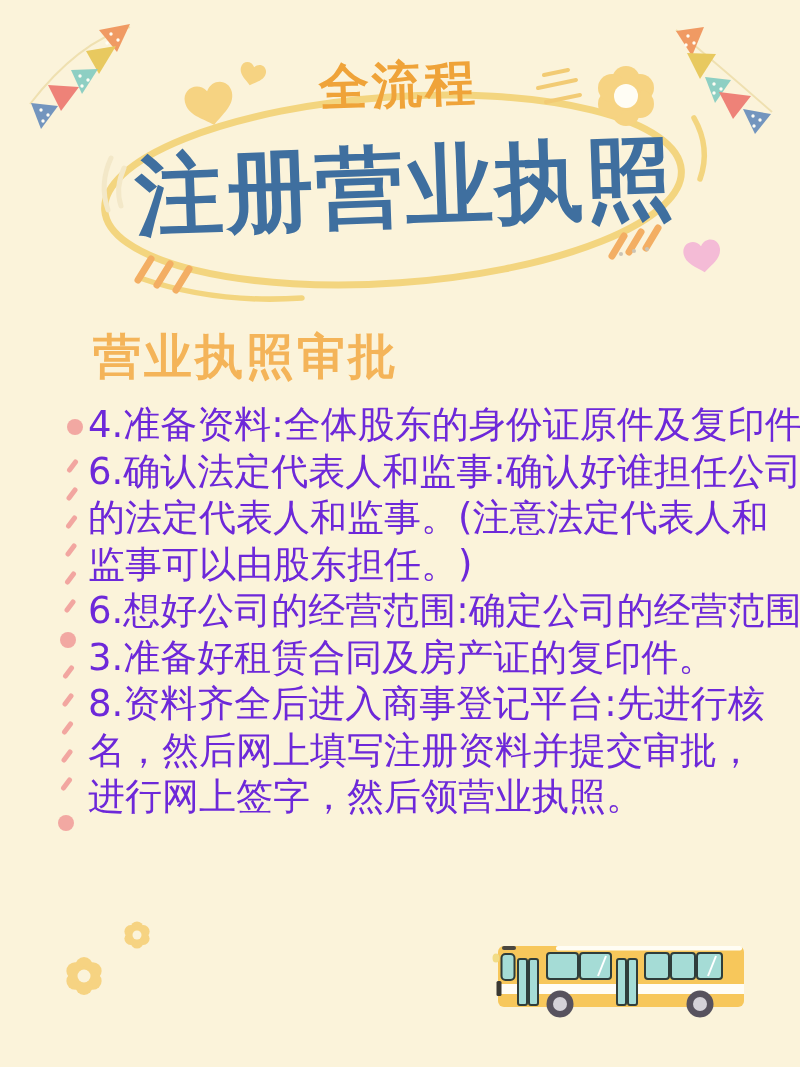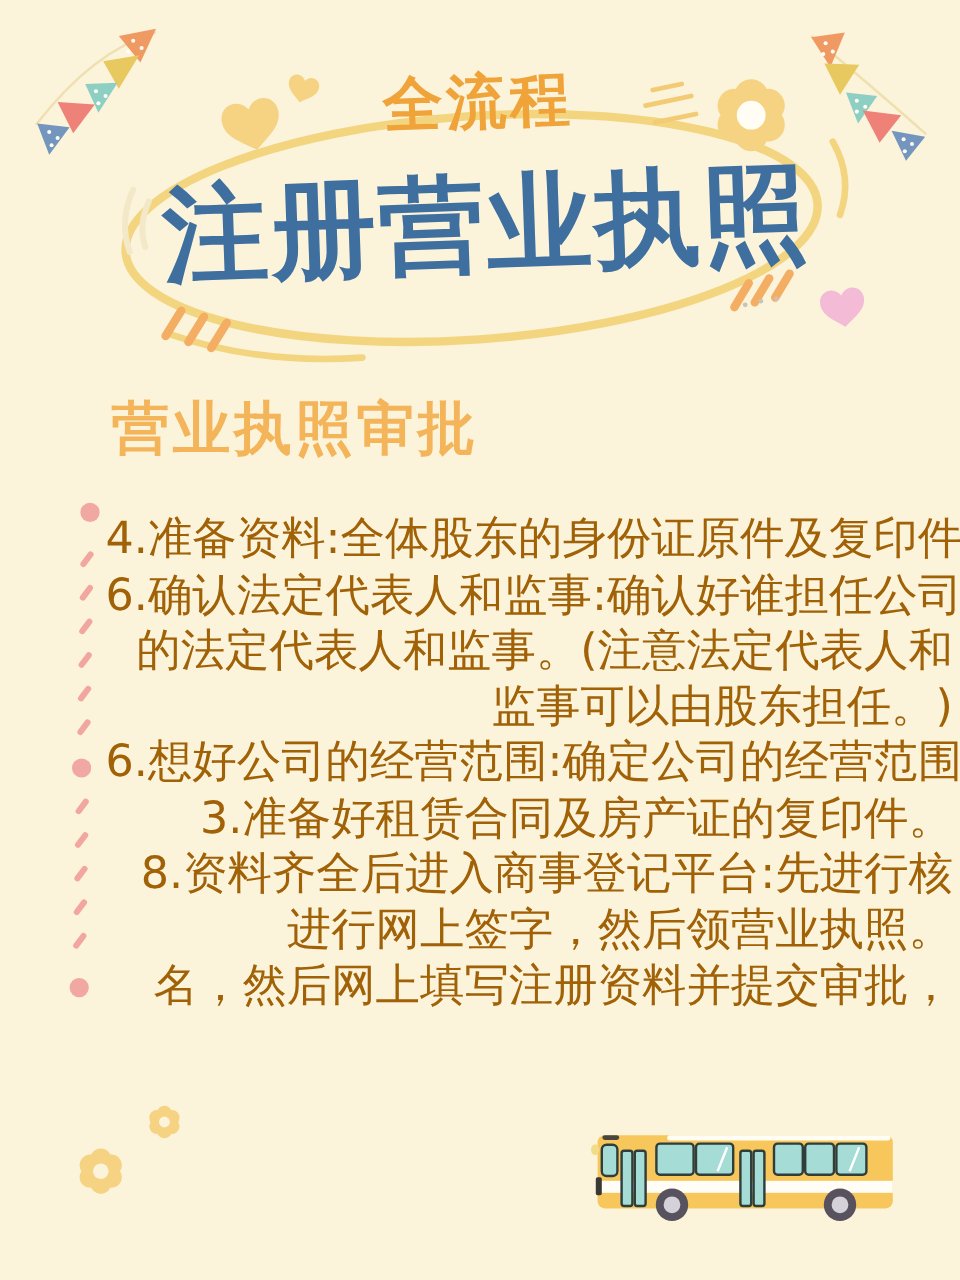--- a/index.html
+++ b/index.html
@@ -14,22 +14,22 @@
   }
   .main-title{
     position:absolute;top:128px;left:50%;transform:translateX(-49%) rotate(-2deg);
     margin:0;font-size:88px;font-weight:bold;color:#3F6F9F;letter-spacing:2px;white-space:nowrap;
   }
   .section-header{
     position:absolute;top:316px;left:84px;margin:9px;
     font-size:48px;font-weight:bold;color:#F4B459;letter-spacing:3px;white-space:nowrap;
   }
   .steps{
-    position:absolute;top:426px;left:88px;width:706px;
-    font-size:37px;color:#a16207;text-align:right;
+    position:absolute;top:402px;left:88px;width:706px;
+    font-size:37px;color:#6d28d9;
   }
   .steps .line{height:46.5px;line-height:46.5px;white-space:nowrap;letter-spacing:0px;}
 </style>
 </head>
 <body>
 
 <div class="poster">
 
   <svg class="deco-layer" viewBox="0 0 800 1067">
     <defs>
@@ -185,17 +185,17 @@
   <h2 class="section-header">营业执照审批</h2>
 
   <div class="steps">
     <div class="line">4.准备资料:全体股东的身份证原件及复印件</div>
     <div class="line">6.确认法定代表人和监事:确认好谁担任公司</div>
     <div class="line">的法定代表人和监事。(注意法定代表人和</div>
     <div class="line">监事可以由股东担任。)</div>
     <div class="line">6.想好公司的经营范围:确定公司的经营范围。</div>
     <div class="line">3.准备好租赁合同及房产证的复印件。</div>
     <div class="line">8.资料齐全后进入商事登记平台:先进行核</div>
+    <div class="line">名，然后网上填写注册资料并提交审批，</div>
     <div class="line">进行网上签字，然后领营业执照。</div>
-    <div class="line">名，然后网上填写注册资料并提交审批，</div>
   </div>
 
 </div>
 
 </body></html>

